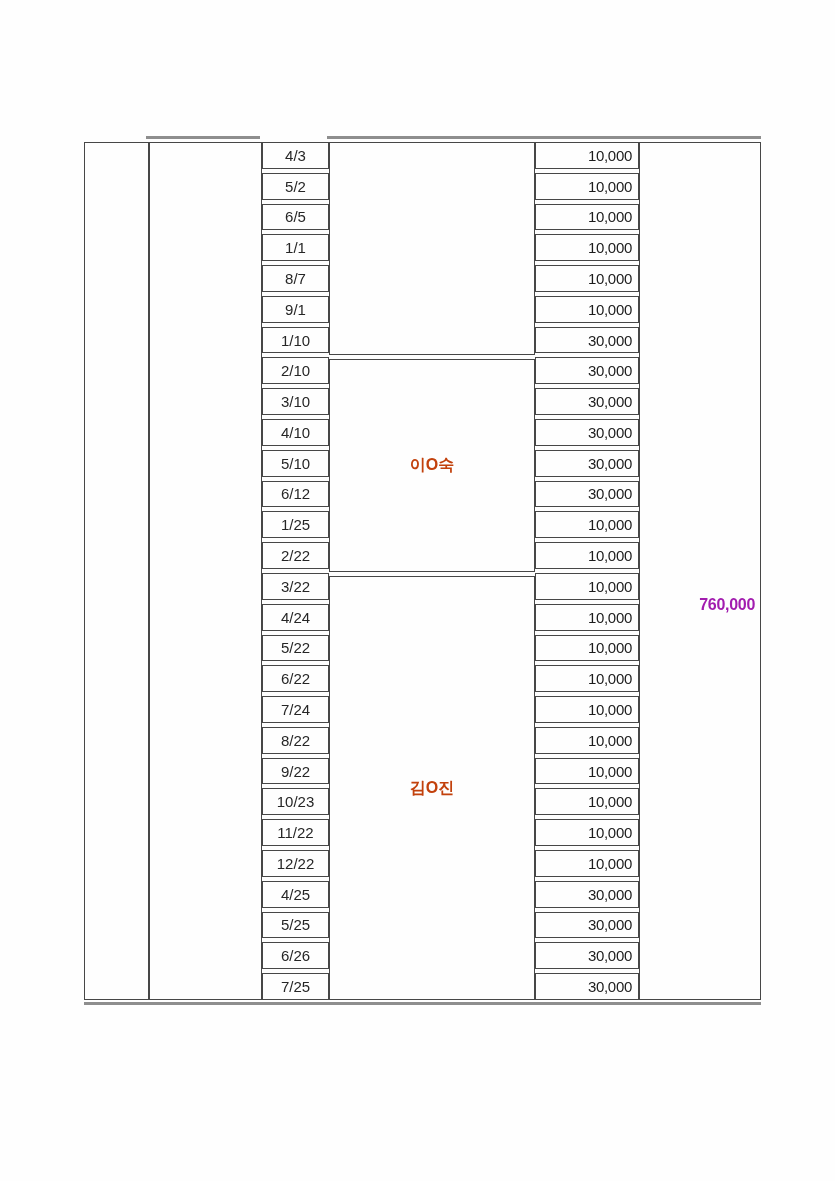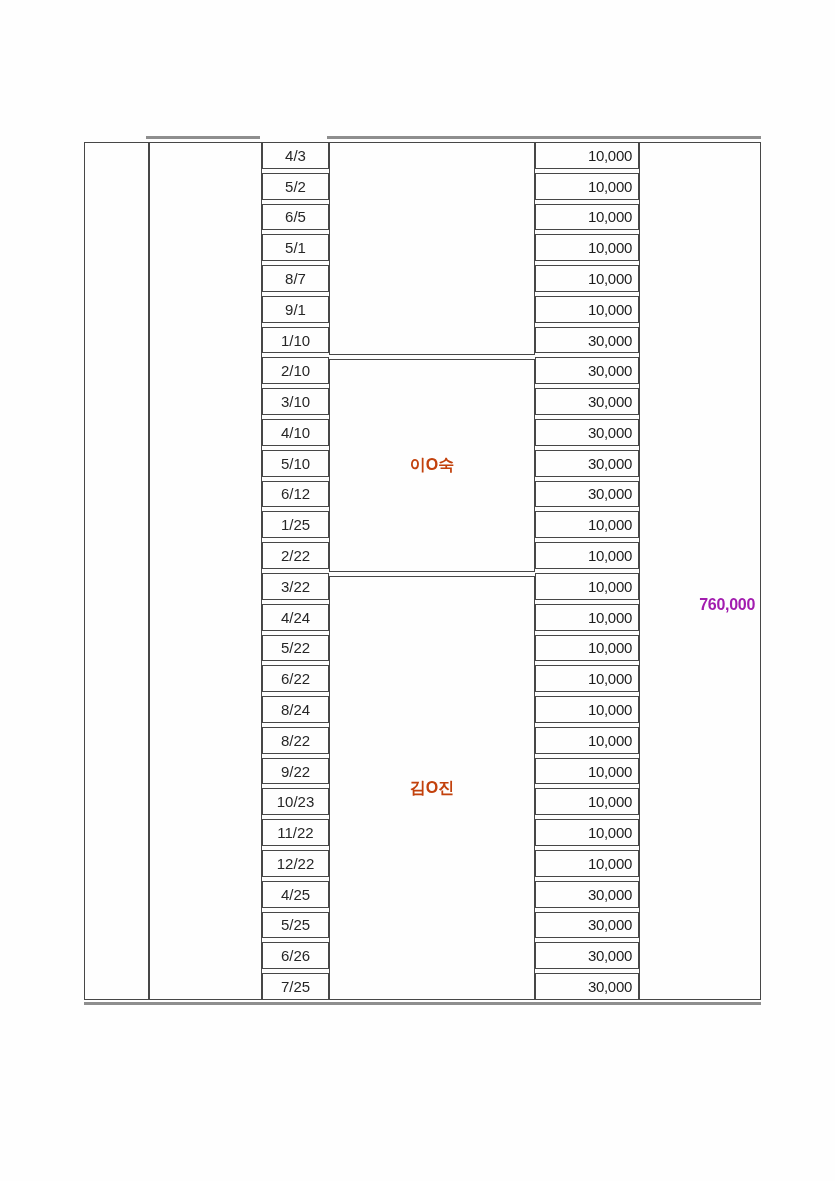--- a/index.html
+++ b/index.html
@@ -91,36 +91,36 @@
     <div class="mark" style="left:243px; top:-6px; width:434px;"></div>
     <div class="mark" style="left:0; bottom:-5px; width:677px;"></div>
 
     <div class="tall-cell" style="left:0; width:65px;"></div>
     <div class="tall-cell" style="left:65px; width:113px;"></div>
 
     <div class="col-stack" style="left:178px; width:67px;">
         <div class="cell date-box">4/3</div>
         <div class="cell date-box">5/2</div>
         <div class="cell date-box">6/5</div>
-        <div class="cell date-box">5/1</div>
+        <div class="cell date-box">1/1</div>
         <div class="cell date-box">8/7</div>
         <div class="cell date-box">9/1</div>
         <div class="cell date-box">1/10</div>
         <div class="cell date-box">2/10</div>
         <div class="cell date-box">3/10</div>
         <div class="cell date-box">4/10</div>
         <div class="cell date-box">5/10</div>
         <div class="cell date-box">6/12</div>
         <div class="cell date-box">1/25</div>
         <div class="cell date-box">2/22</div>
         <div class="cell date-box">3/22</div>
         <div class="cell date-box">4/24</div>
         <div class="cell date-box">5/22</div>
         <div class="cell date-box">6/22</div>
-        <div class="cell date-box">8/24</div>
+        <div class="cell date-box">7/24</div>
         <div class="cell date-box">8/22</div>
         <div class="cell date-box">9/22</div>
         <div class="cell date-box">10/23</div>
         <div class="cell date-box">11/22</div>
         <div class="cell date-box">12/22</div>
         <div class="cell date-box">4/25</div>
         <div class="cell date-box">5/25</div>
         <div class="cell date-box">6/26</div>
         <div class="cell date-box">7/25</div>
       </div>

